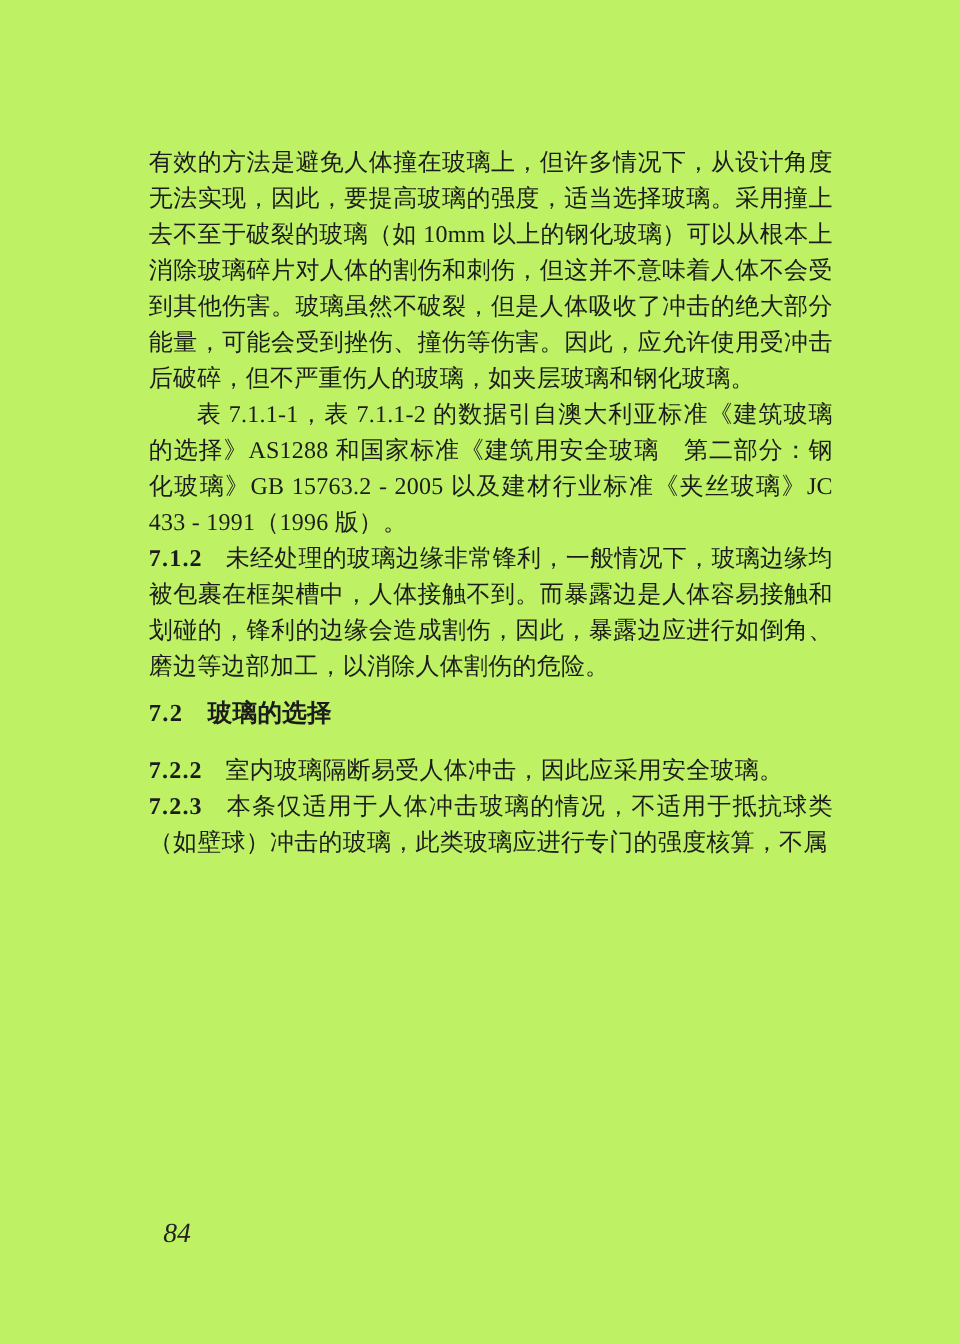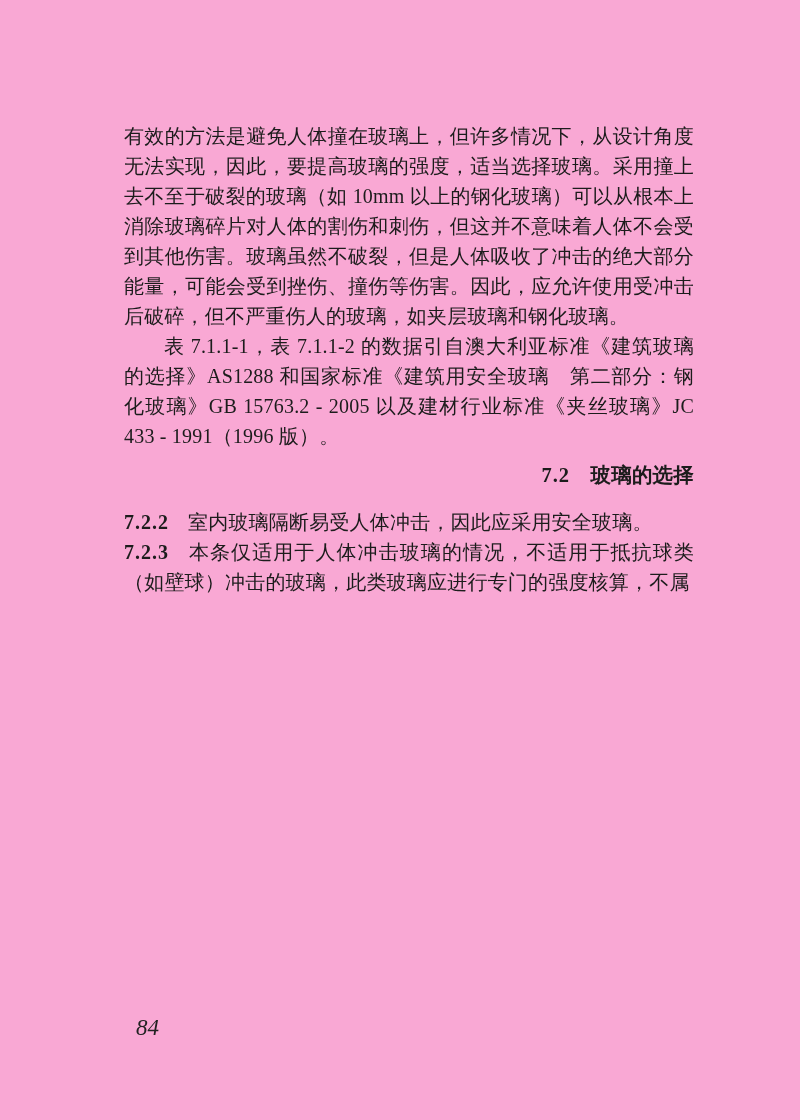--- a/index.html
+++ b/index.html
@@ -5,21 +5,21 @@
 <style>
   html, body {
     margin: 0;
     padding: 0;
     background: #ffffff;
   }
   .page {
     position: relative;
     width: 800px;
     height: 1120px;
-    background: #f9a8d4;
+    background: #bef264;
     overflow: hidden;
     font-family: "Liberation Serif", "DejaVu Serif", serif;
     color: #1c1c1c;
   }
   .text-block {
     position: absolute;
     left: 124px;
     top: 121px;
     width: 570px;
     font-size: 20px;
@@ -36,21 +36,21 @@
     text-indent: 2em;
   }
   .clause-num {
     font-weight: bold;
     margin-right: 0.95em;
     letter-spacing: 1px;
   }
   .section-heading {
     margin: 9px 0 17px 0;
     padding: 0;
-    text-align: right;
+    text-align: left;
     font-size: 20.5px;
     font-weight: bold;
     line-height: 30px;
   }
   .heading-num {
     margin-right: 1em;
     letter-spacing: 1px;
   }
   .page-number {
     position: absolute;
@@ -67,20 +67,21 @@
 <body>
 
 <div class="page">
   <div class="text-block">
 
     <p class="para-continuation">有效的方法是避免人体撞在玻璃上，但许多情况下，从设计角度无法实现，因此，要提高玻璃的强度，适当选择玻璃。采用撞上去不至于破裂的玻璃（如 10mm 以上的钢化玻璃）可以从根本上消除玻璃碎片对人体的割伤和刺伤，但这并不意味着人体不会受到其他伤害。玻璃虽然不破裂，但是人体吸收了冲击的绝大部分能量，可能会受到挫伤、撞伤等伤害。因此，应允许使用受冲击后破碎，但不严重伤人的玻璃，如夹层玻璃和钢化玻璃。</p>
 
 
     <p class="para-indent">表 7.1.1-1，表 7.1.1-2 的数据引自澳大利亚标准《建筑玻璃的选择》AS1288 和国家标准《建筑用安全玻璃　第二部分：钢化玻璃》GB 15763.2 - 2005 以及建材行业标准《夹丝玻璃》JC 433 - 1991（1996 版）。</p>
 
+    <p class="clause"><b class="clause-num">7.1.2</b><span>未经处理的玻璃边缘非常锋利，一般情况下，玻璃边缘均被包裹在框架槽中，人体接触不到。而暴露边是人体容易接触和划碰的，锋利的边缘会造成割伤，因此，暴露边应进行如倒角、磨边等边部加工，以消除人体割伤的危险。</span></p>
 
     <h2 class="section-heading"><span class="heading-num">7.2</span><span>玻璃的选择</span></h2>
 
 
     <p class="clause"><b class="clause-num">7.2.2</b><span>室内玻璃隔断易受人体冲击，因此应采用安全玻璃。</span></p>
 
     <p class="clause"><b class="clause-num">7.2.3</b><span>本条仅适用于人体冲击玻璃的情况，不适用于抵抗球类（如壁球）冲击的玻璃，此类玻璃应进行专门的强度核算，不属</span></p>
 
   </div>
 

